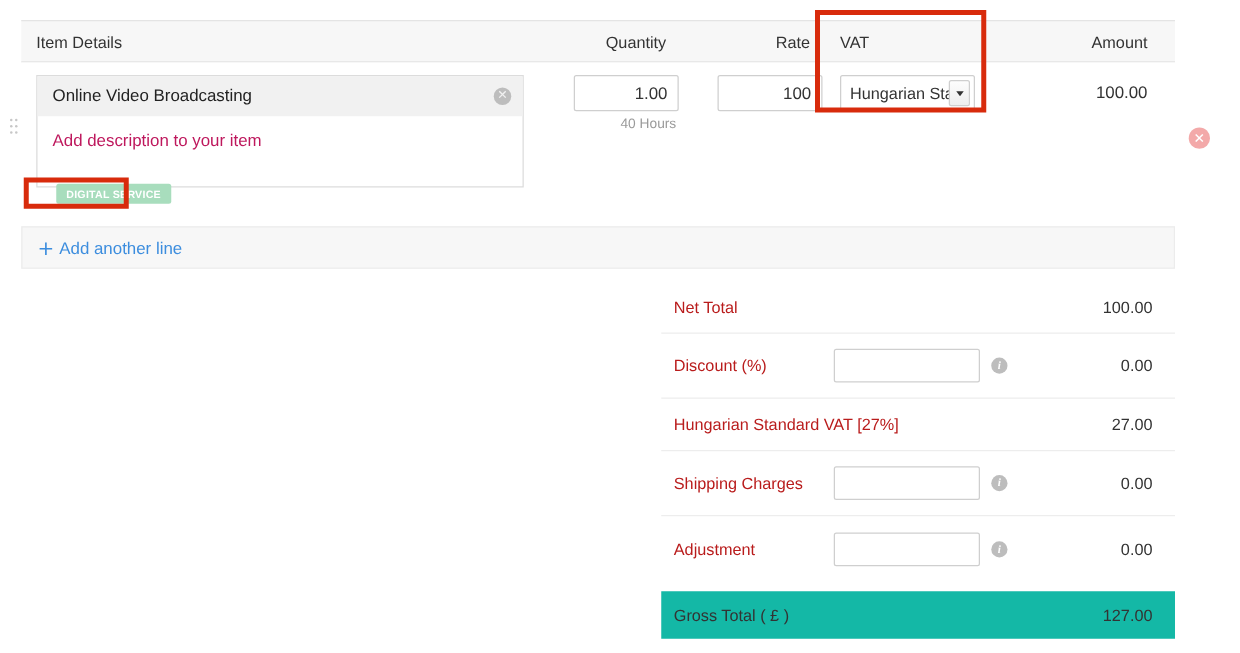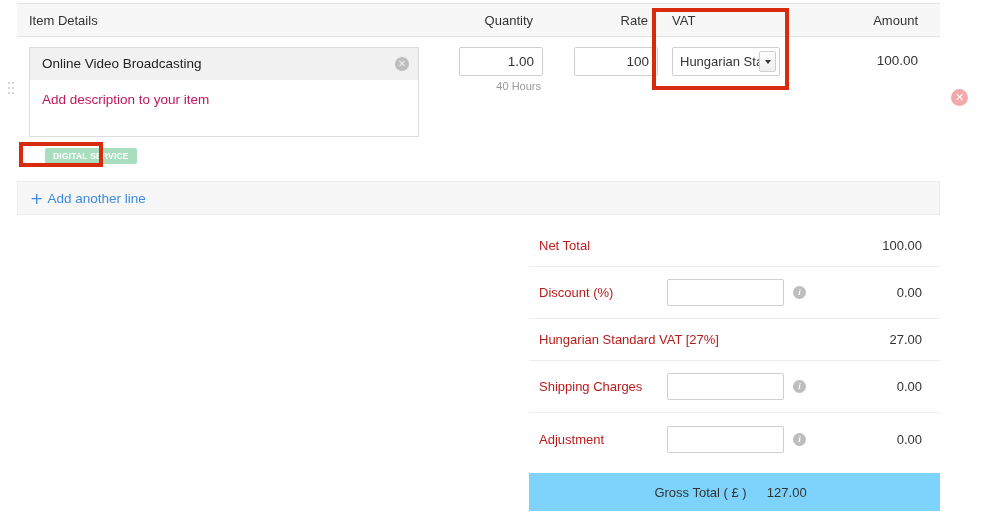--- a/index.html
+++ b/index.html
@@ -7,21 +7,21 @@
     margin: 0; padding: 0;
     width: 992px; height: 522px;
     background: #ffffff;
     font-family: "Liberation Sans", sans-serif;
     -webkit-font-smoothing: antialiased;
   }
   .page { position: relative; width: 992px; height: 522px; overflow: hidden; }
 
   
   .items-table {
-    position: absolute; left: 17px; top: 3px; width: 923px;
+    position: absolute; left: 17px; top: 16px; width: 923px;
   }
   .thead {
     display: flex; align-items: center;
     height: 34px;
     background: #f7f7f7;
     border-top: 1px solid #e4e4e4;
     border-bottom: 1px solid #e4e4e4;
   }
   .th {
     font-size: 13px; color: #333; padding: 0 10px;
@@ -182,22 +182,22 @@
     width: 13px; height: 13px; border-radius: 50%;
     background: #bdbdbd; color: #fff;
     font-size: 9px; line-height: 13px; text-align: center;
     font-style: italic; font-weight: bold;
     font-family: "Liberation Serif", serif;
     cursor: pointer; user-select: none;
   }
   .tval { font-size: 13px; color: #333; text-align: right; min-width: 60px; }
   .trow-tall { height: 52px; }
   .gross {
-    display: flex; align-items: center; justify-content: center;
-    height: 38px; background: #7dd3fc;
+    display: flex; align-items: center; justify-content: space-between;
+    height: 38px; background: #14b8a6;
     padding: 0 18px 0 10px;
     margin-top: 8px;
   }
   .gross .tlabel { font-size: 13px; color: #333; flex: none; }
   .gross .tval { font-size: 13px; color: #333; }
 
   
   .annot {
     position: absolute; border: 4px solid #d82b0c;
     pointer-events: none; z-index: 20;

